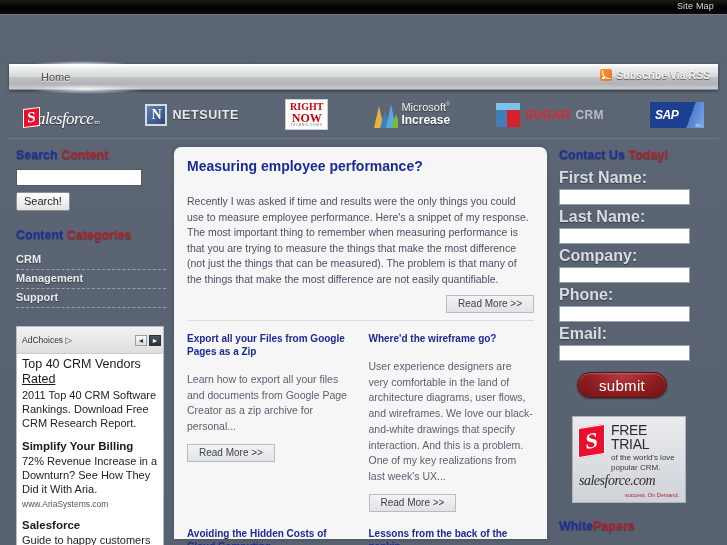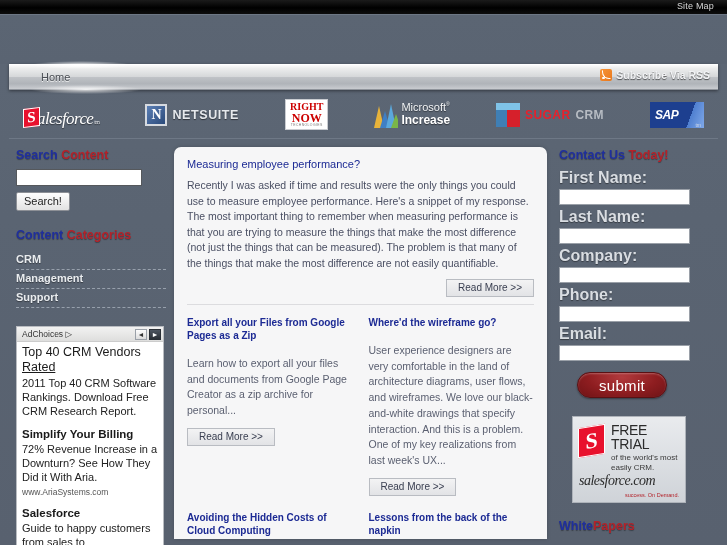--- a/index.html
+++ b/index.html
@@ -294,21 +294,21 @@
 
   
   .adbox {
     margin-top: 18px;
     width: 148px;
     background: #fff;
     border: 1px solid #b9bcc1;
     font-family: "Liberation Sans", sans-serif;
   }
   .ad-head {
-    height: 15px;
+    height: 27px;
     background: linear-gradient(180deg,#f2f2f2,#dededd);
     border-bottom: 1px solid #ccc;
     display: flex;
     align-items: center;
     justify-content: space-between;
     padding: 0 2px 0 5px;
   }
   .ad-choices { font-size: 8.5px; color: #333; cursor: pointer; }
   .ad-nav { display: flex; gap: 2px; }
   .ad-arrow {
@@ -341,23 +341,23 @@
     flex: 1;
     background: #f6f6f7;
     border-radius: 7px 7px 0 0;
     margin-top: 8px;
     padding: 11px 13px 0 13px;
     min-width: 0;
     box-shadow: 0 0 4px rgba(0,0,0,.18);
   }
   .feat-title {
     color: #1c2a94;
-    font-weight: normal;
-    font-size: 11px;
-    margin-bottom: 8px;
+    font-weight: bold;
+    font-size: 14px;
+    margin-bottom: 20px;
   }
   .feat-body {
     color: #4a4f63;
     font-size: 10.5px;
     line-height: 1.48;
     text-align: left;
   }
   .readmore-row { display: flex; justify-content: flex-end; margin: 8px 0 7px 0; }
   .readmore {
     display: inline-block;
@@ -686,21 +686,21 @@
     <div class="submit-row">
       <button class="submit-btn">submit</button>
     </div>
 
     <div class="sf-banner">
       <span class="cloudmark">S</span>
       <span class="ft">
         <div>FREE</div>
         <div>TRIAL</div>
       </span>
-      <span class="sub">of the world's most easily CRM.</span>
+      <span class="sub">of the world's love popular CRM.</span>
       <span class="wordmark">salesforce.com</span>
       <span class="tagline">success. On Demand.</span>
     </div>
 
     <div class="side-h wp-head">
       <span class="b">White</span><span class="r">Papers</span>
     </div>
 
     <div class="wp-title">How to Buy a Phone System</div>
     <div class="wp-row">

